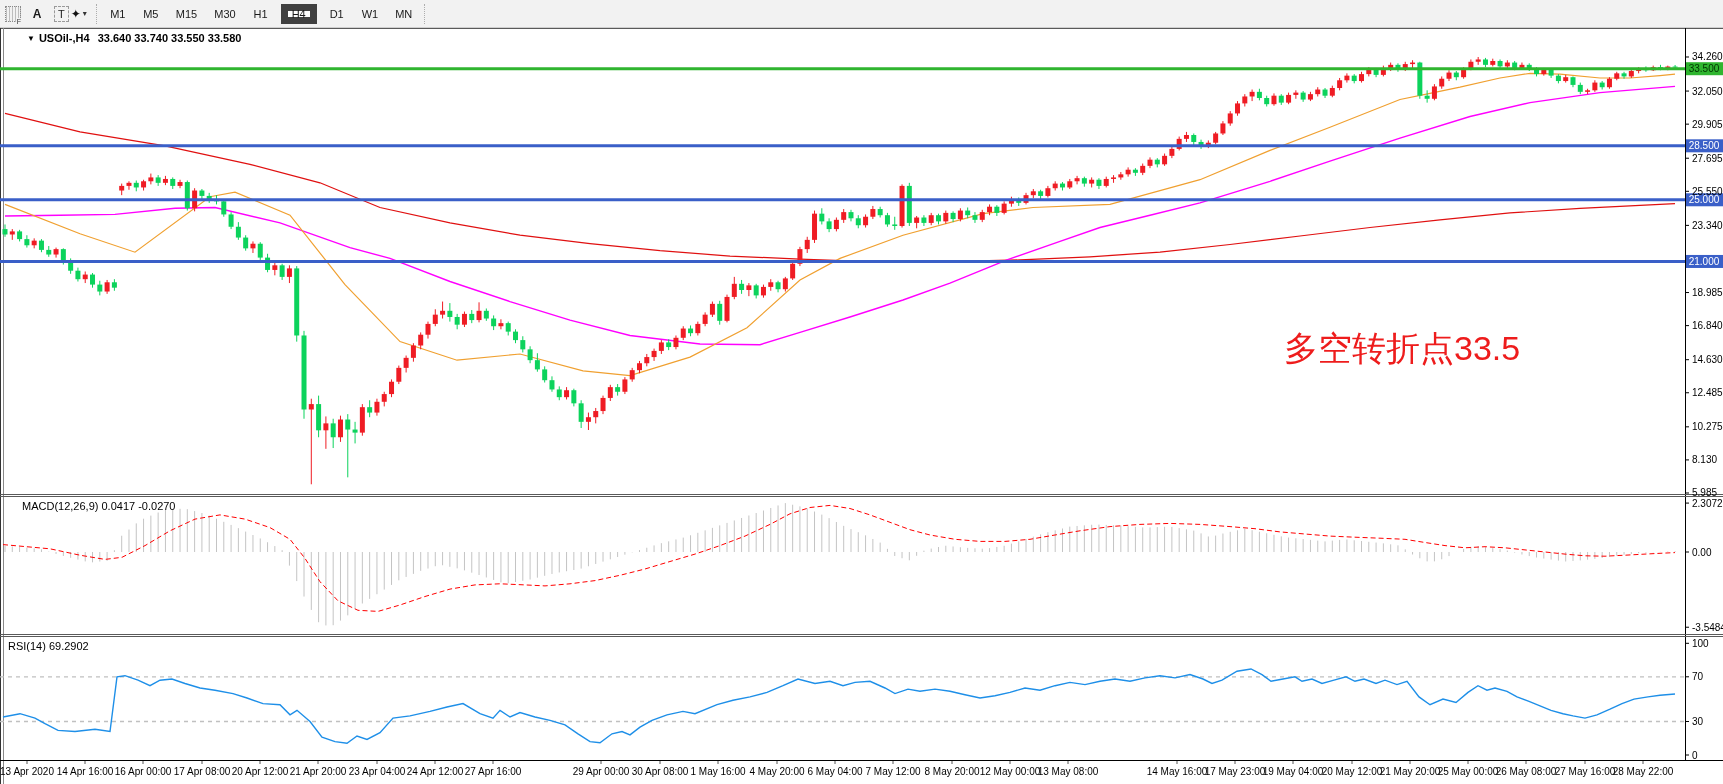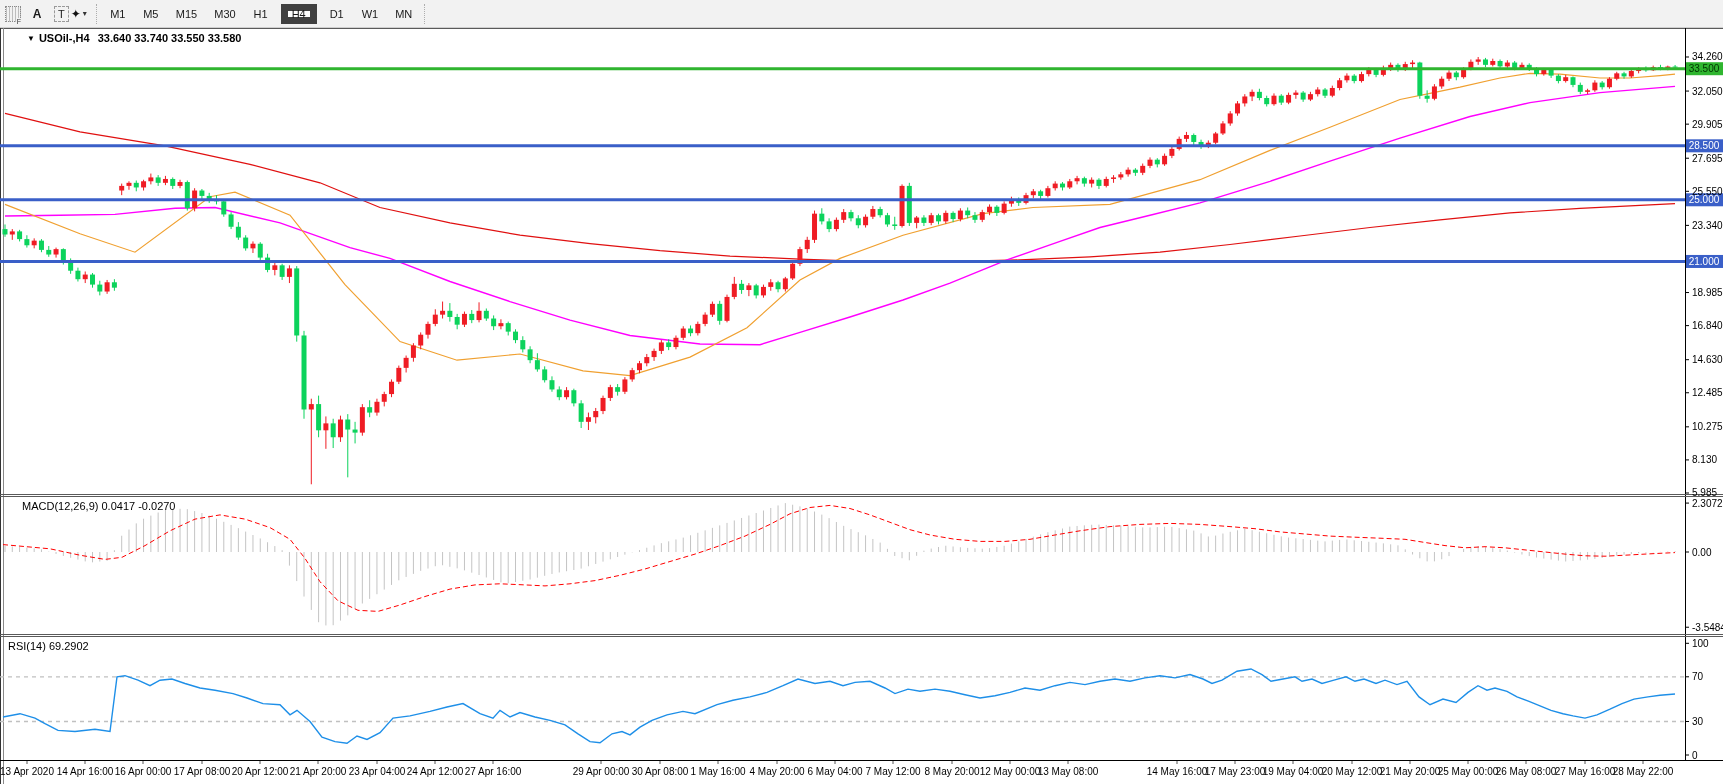--- a/index.html
+++ b/index.html
@@ -895,14 +895,15 @@
         </g>
       </svg>
 
     <div class="chart-title">
       <span class="dd">▼</span><span>USOil-,H4</span><span class="vals">33.640 33.740 33.550 33.580</span>
     </div>
 
     <div class="panel-label" id="macdLabel" style="top:472px;margin-left:14px;">MACD(12,26,9) 0.0417 -0.0270</div>
     <div class="panel-label" id="rsiLabel" style="top:612px;">RSI(14) 69.2902</div>
 
+    <div class="annotation" id="anno" style="left: 1284px; top: 302px; color: rgb(238, 28, 28);">多空转折点33.5</div>
   </div>
 </div>
 
 </body></html>

